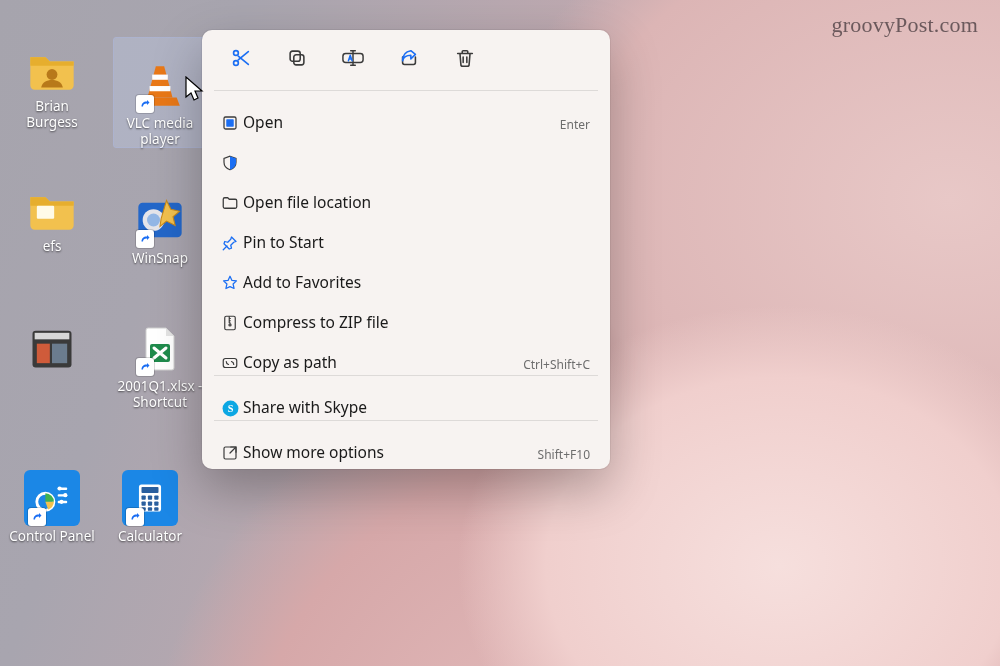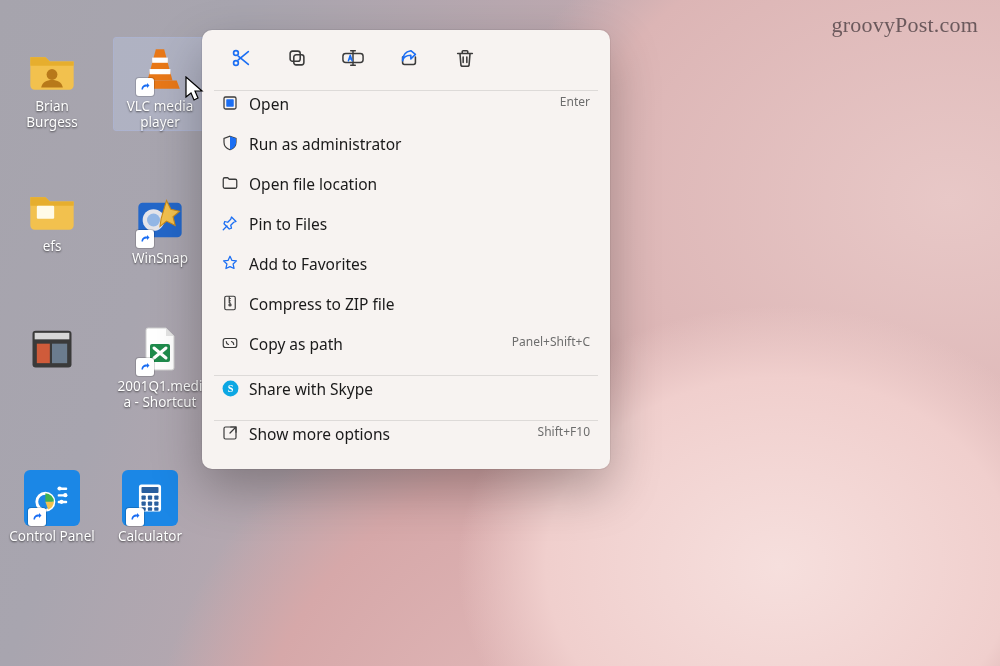--- a/index.html
+++ b/index.html
@@ -52,23 +52,23 @@
     font-size: 15.5px; color: #1a1a1a;
   }
   .cm-toprow { display:flex; gap: 10px; padding: 4px 10px 10px; }
   .cm-topbtn {
     width: 46px; height: 36px; border-radius: 6px;
     display:flex; align-items:center; justify-content:center;
     cursor: pointer;
   }
   .cm-sep { height: 1px; background: rgba(0,0,0,.10); margin: 2px 6px; }
   .cm-item {
-    display:flex; align-items:flex-start;
+    display:flex; align-items:flex-end;
     height: 40px; padding: 0 14px 0 12px;
-    border-radius: 6px; cursor: pointer; gap: 9px;
+    border-radius: 6px; cursor: pointer; gap: 3px;
   }
   .cm-item .ico { width: 20px; height: 20px; flex: 0 0 20px; display:flex; align-items:center; justify-content:center;}
   .cm-item .lbl { flex: 1 1 auto; }
   .cm-item .sc  { color: #6d6d6d; font-size: 12px; }
 
   
   .cursor {
     position: absolute; left: 184px; top: 76px; width: 22px; height: 28px;
     pointer-events: none;
   }
@@ -139,21 +139,21 @@
       </div>
       <div class="shortcut-arrow">
         <svg viewBox="0 0 24 24">
             <path d="M5 17c0-6 4-10 10-10h1V4l5 5-5 5v-3h-1c-4 0-7 2-7 6z" fill="#1b6ef3"></path>
           </svg>
       </div>
     </div>
     <div class="label">Control Panel</div>
   </div>
 
-  <div class="dicon selected" style="left:114px; top:38px; padding-top:2px">
+  <div class="dicon selected" style="left:114px; top:38px; padding-top:19px">
     <div class="img">
       <svg viewBox="0 0 48 48" width="50" height="50">
         <path d="M20 6h8l8 30H12z" fill="#e97817"></path>
         <rect x="16.5" y="14" width="15" height="5" fill="#fff"></rect>
         <rect x="14" y="25" width="20" height="5" fill="#fff"></rect>
         <path d="M8 36h32l3 8H5z" fill="#e97817"></path>
       </svg>
       <div class="shortcut-arrow">
         <svg viewBox="0 0 24 24">
             <path d="M5 17c0-6 4-10 10-10h1V4l5 5-5 5v-3h-1c-4 0-7 2-7 6z" fill="#1b6ef3"></path>
@@ -187,21 +187,21 @@
         <path d="M30 4v8h8z" fill="#e4e4e4"></path>
         <rect x="14" y="20" width="20" height="18" rx="2" fill="#1f8b4c"></rect>
         <path d="M18 24l12 10M30 24l-12 10" stroke="#fff" stroke-width="3" stroke-linecap="round"></path>
       </svg>
       <div class="shortcut-arrow">
         <svg viewBox="0 0 24 24">
             <path d="M5 17c0-6 4-10 10-10h1V4l5 5-5 5v-3h-1c-4 0-7 2-7 6z" fill="#1b6ef3"></path>
           </svg>
       </div>
     </div>
-    <div class="label">2001Q1.media - Shortcut</div>
+    <div class="label">2001Q1.xlsx - Shortcut</div>
   </div>
 
   <div class="dicon" style="left:104px; top:470px">
     <div class="img">
       <div class="tile" style="background:#1b87e6">
         <svg viewBox="0 0 40 40" width="34" height="34">
           <rect x="7" y="4" width="26" height="32" rx="3" fill="#fff"></rect>
           <rect x="10" y="7" width="20" height="7" rx="1" fill="#2a5f9e"></rect>
           <g fill="#2a5f9e">
             <rect x="10" y="17" width="5" height="5" rx="1"></rect>
@@ -285,42 +285,41 @@
     <span class="sc">Enter</span>
   </div>
 
   <div class="cm-item">
     <span class="ico">
       <svg width="18" height="18" viewBox="0 0 24 24">
           <path d="M12 3l8 3v5c0 5-3.5 8.5-8 10-4.5-1.5-8-5-8-10V6z" fill="none" stroke="#3b3b3b" stroke-width="1.6"></path>
           <path d="M12 3v18c4.5-1.5 8-5 8-10V6z" fill="#1b6ef3"></path>
         </svg>
     </span>
-    <span class="lbl">Run as administrator</span>
     <span class="sc"></span>
   </div>
 
   <div class="cm-item">
     <span class="ico">
       <svg width="18" height="18" viewBox="0 0 24 24" fill="none" stroke="#3b3b3b" stroke-width="1.7" stroke-linejoin="round">
           <path d="M3 7a2 2 0 0 1 2-2h4l2 2h8a2 2 0 0 1 2 2v8a2 2 0 0 1-2 2H5a2 2 0 0 1-2-2z"></path>
         </svg>
     </span>
     <span class="lbl">Open file location</span>
     <span class="sc"></span>
   </div>
 
   <div class="cm-item">
     <span class="ico">
       <svg width="18" height="18" viewBox="0 0 24 24" fill="none" stroke="#1b6ef3" stroke-width="1.7" stroke-linecap="round" stroke-linejoin="round">
           <path d="M14 4l6 6-3 1-4 4 1 4-3 1-7-7 1-3 4 1 4-4z"></path>
           <path d="M8 16l-5 5"></path>
         </svg>
     </span>
-    <span class="lbl">Pin to Files</span>
+    <span class="lbl">Pin to Start</span>
     <span class="sc"></span>
   </div>
 
   <div class="cm-item">
     <span class="ico">
       <svg width="18" height="18" viewBox="0 0 24 24" fill="none" stroke="#1b6ef3" stroke-width="1.7" stroke-linejoin="round">
           <path d="M12 3l2.6 5.6 6 .6-4.5 4.1 1.3 6L12 16.8 6.6 19.3l1.3-6L3.4 9.2l6-.6z"></path>
         </svg>
     </span>
     <span class="lbl">Add to Favorites</span>
@@ -340,21 +339,21 @@
   </div>
 
   <div class="cm-item">
     <span class="ico">
       <svg width="18" height="18" viewBox="0 0 24 24" fill="none" stroke="#3b3b3b" stroke-width="1.6" stroke-linecap="round">
           <rect x="3" y="6" width="18" height="12" rx="3"></rect>
           <path d="M7 10c0 3 3 4 3 4M17 14c0-3-3-4-3-4"></path>
         </svg>
     </span>
     <span class="lbl">Copy as path</span>
-    <span class="sc">Panel+Shift+C</span>
+    <span class="sc">Ctrl+Shift+C</span>
   </div>
 
 
   <div class="cm-sep"></div>
 
   <div class="cm-item">
     <span class="ico">
       <svg width="19" height="19" viewBox="0 0 24 24">
           <circle cx="12" cy="12" r="10" fill="#0cA7e3"></circle>
           <text x="12" y="16.5" text-anchor="middle" font-size="13" font-weight="700" fill="#fff" font-family="Segoe UI">S</text>

